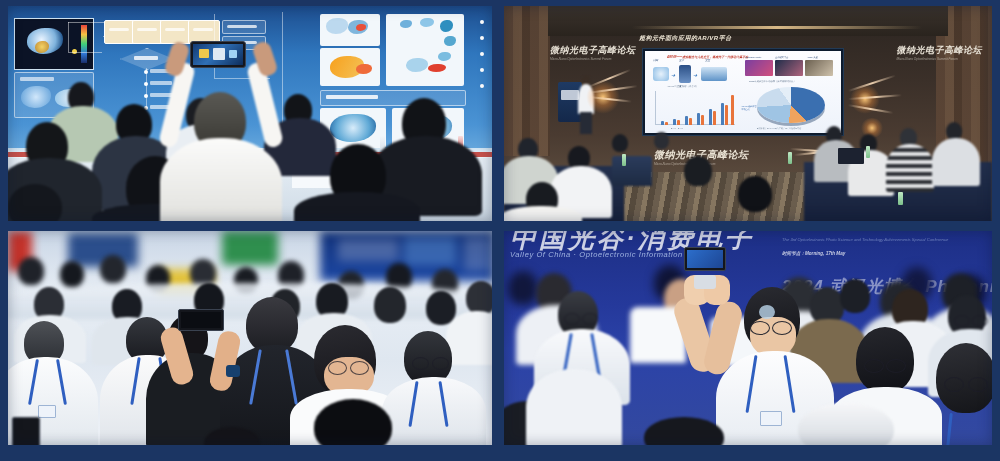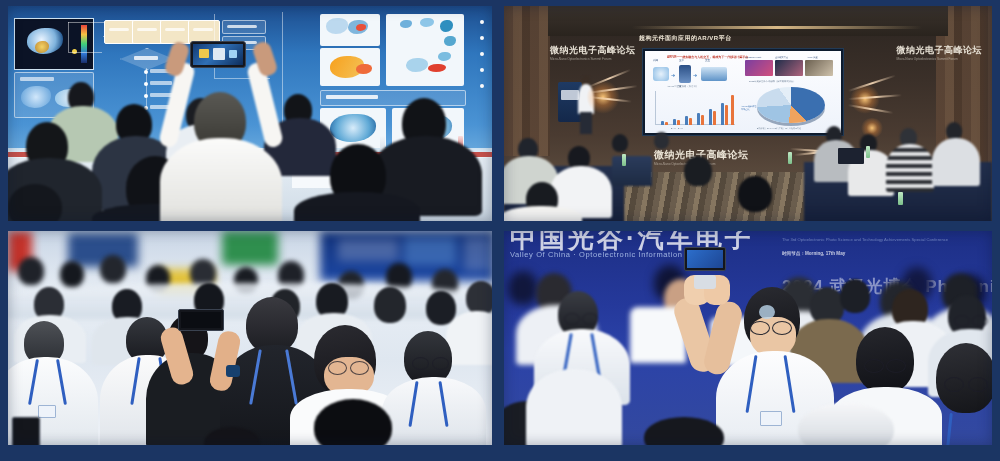--- a/index.html
+++ b/index.html
@@ -1,19 +1,19 @@
 <!DOCTYPE html>
 <html><head>
 <meta charset="utf-8">
 <style>
   html,body{margin:0;padding:0;background:#1b3563;}
   body{font-family:"Liberation Sans", sans-serif;}
   #stage{position:relative;width:1000px;height:461px;background:#1b3563;overflow:hidden;}
 
-  .panel{position:absolute;overflow:hidden;}
+  .panel{position:absolute;overflow:hidden;font-style:italic;}
   .p-tl{left:8px;  top:6px;   width:484px; height:215px;}
   .p-tr{left:504px;top:6px;   width:488px; height:215px;}
   .p-bl{left:8px;  top:231px; width:484px; height:214px;}
   .p-br{left:504px;top:231px; width:488px; height:214px;}
 
   .layer{position:absolute;inset:0;}
   .blurm{filter:blur(1.2px);}
   .blurs{filter:blur(2.6px);}
   .blurl{filter:blur(5px);}
 
@@ -436,21 +436,21 @@
       <div class="phone blurm" style="left:4px;top:186px;width:26px;height:34px;"></div>
     </div>
 
     <div class="edge-shadow"></div>
   </div>
 
   <div class="panel p-br">
     <div class="layer br-bg"></div>
 
     <div class="bd-title" style="left:6px;top:-10px;font-size:26px;letter-spacing:3px;opacity:.85;">
-      <span>中国光谷·汽车电子</span>
+      <span>中国光谷·消费电子</span>
     </div>
     <div class="bd-sub" style="left:6px;top:19px;font-size:7.5px;letter-spacing:.6px;">
       <span>Valley Of China · Optoelectronic Information</span>
     </div>
     <div class="bd-sub" style="left:278px;top:6px;font-size:4.2px;opacity:.62;">
       <span>The 3rd Optoelectronic Photo Science and Technology Achievements Special Conference</span>
     </div>
     <div class="bd-title" style="left:278px;top:20px;font-size:4.6px;opacity:.8;">
       <span>时间节点：Morning, 17th May</span>
     </div>

